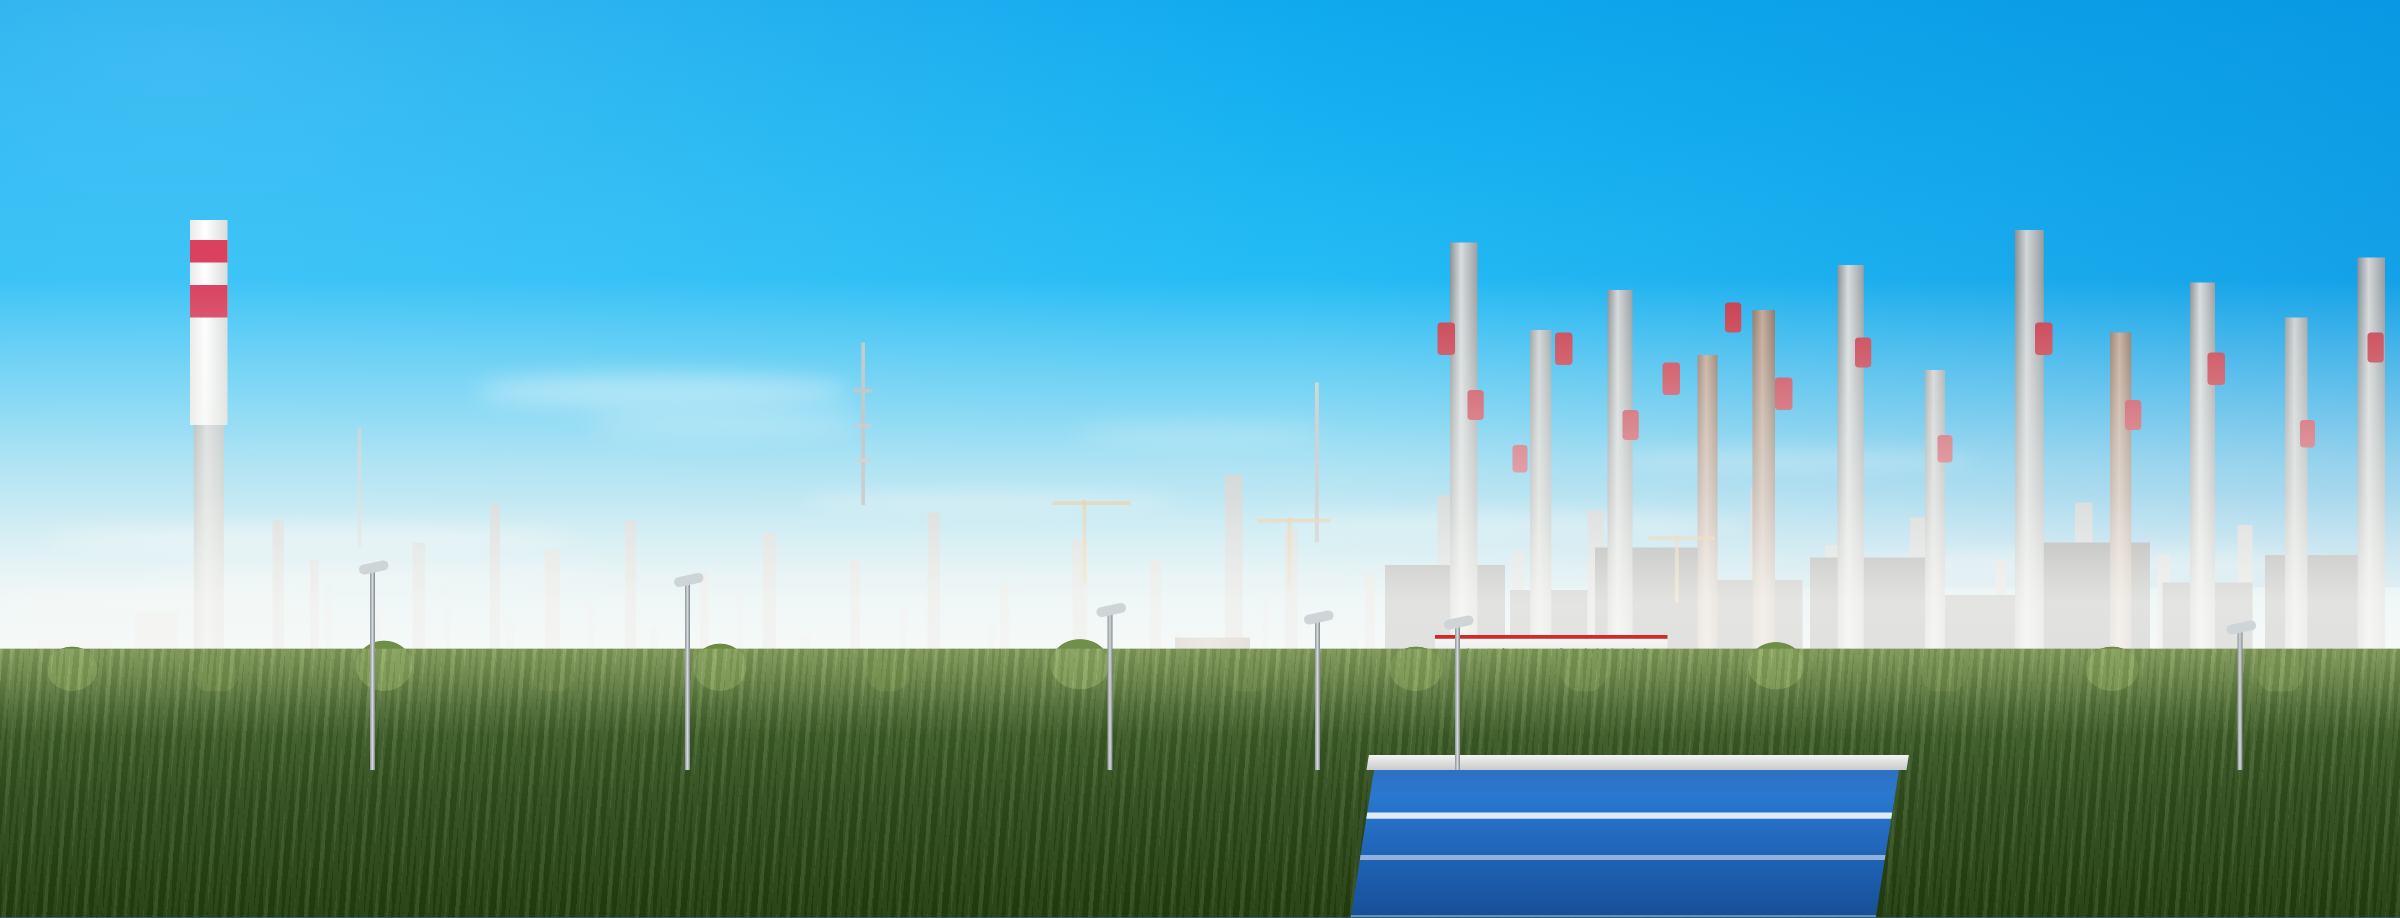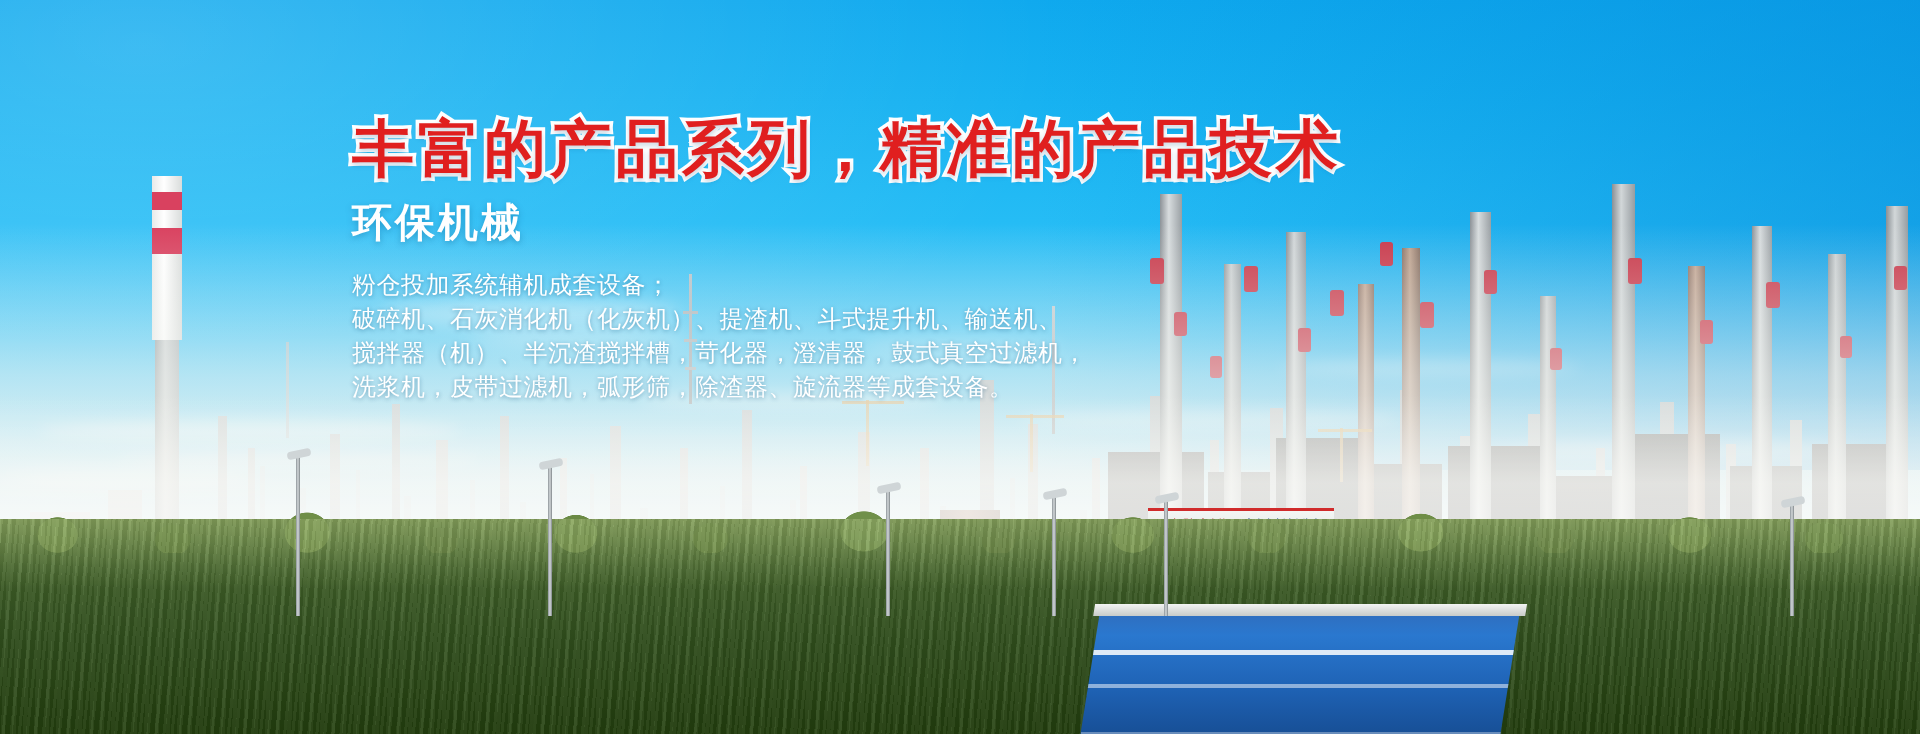--- a/index.html
+++ b/index.html
@@ -369,26 +369,14 @@
 
   <div>
     <div class="lamp" style="left:296px;height:160px;"></div>
     <div class="lamp" style="left:548px;height:150px;"></div>
     <div class="lamp" style="left:886px;height:126px;"></div>
     <div class="lamp" style="left:1052px;height:120px;"></div>
     <div class="lamp" style="left:1164px;height:116px;"></div>
     <div class="lamp" style="left:1790px;height:112px;"></div>
   </div>
 
-  <div class="copy">
-    <h1 class="headline">丰富的产品系列，精准的产品技术</h1>
-
-    <h2 class="subhead">环保机械</h2>
-
-    <div class="body">
-      <p>粉仓投加系统辅机成套设备；</p>
-      <p>破碎机、石灰消化机（化灰机）、提渣机、斗式提升机、输送机、</p>
-      <p>搅拌器（机）、半沉渣搅拌槽，苛化器，澄清器，鼓式真空过滤机，</p>
-      <p>洗浆机，皮带过滤机，弧形筛，除渣器、旋流器等成套设备。</p>
-    </div>
-  </div>
 
 </div>
 
 </body></html>

